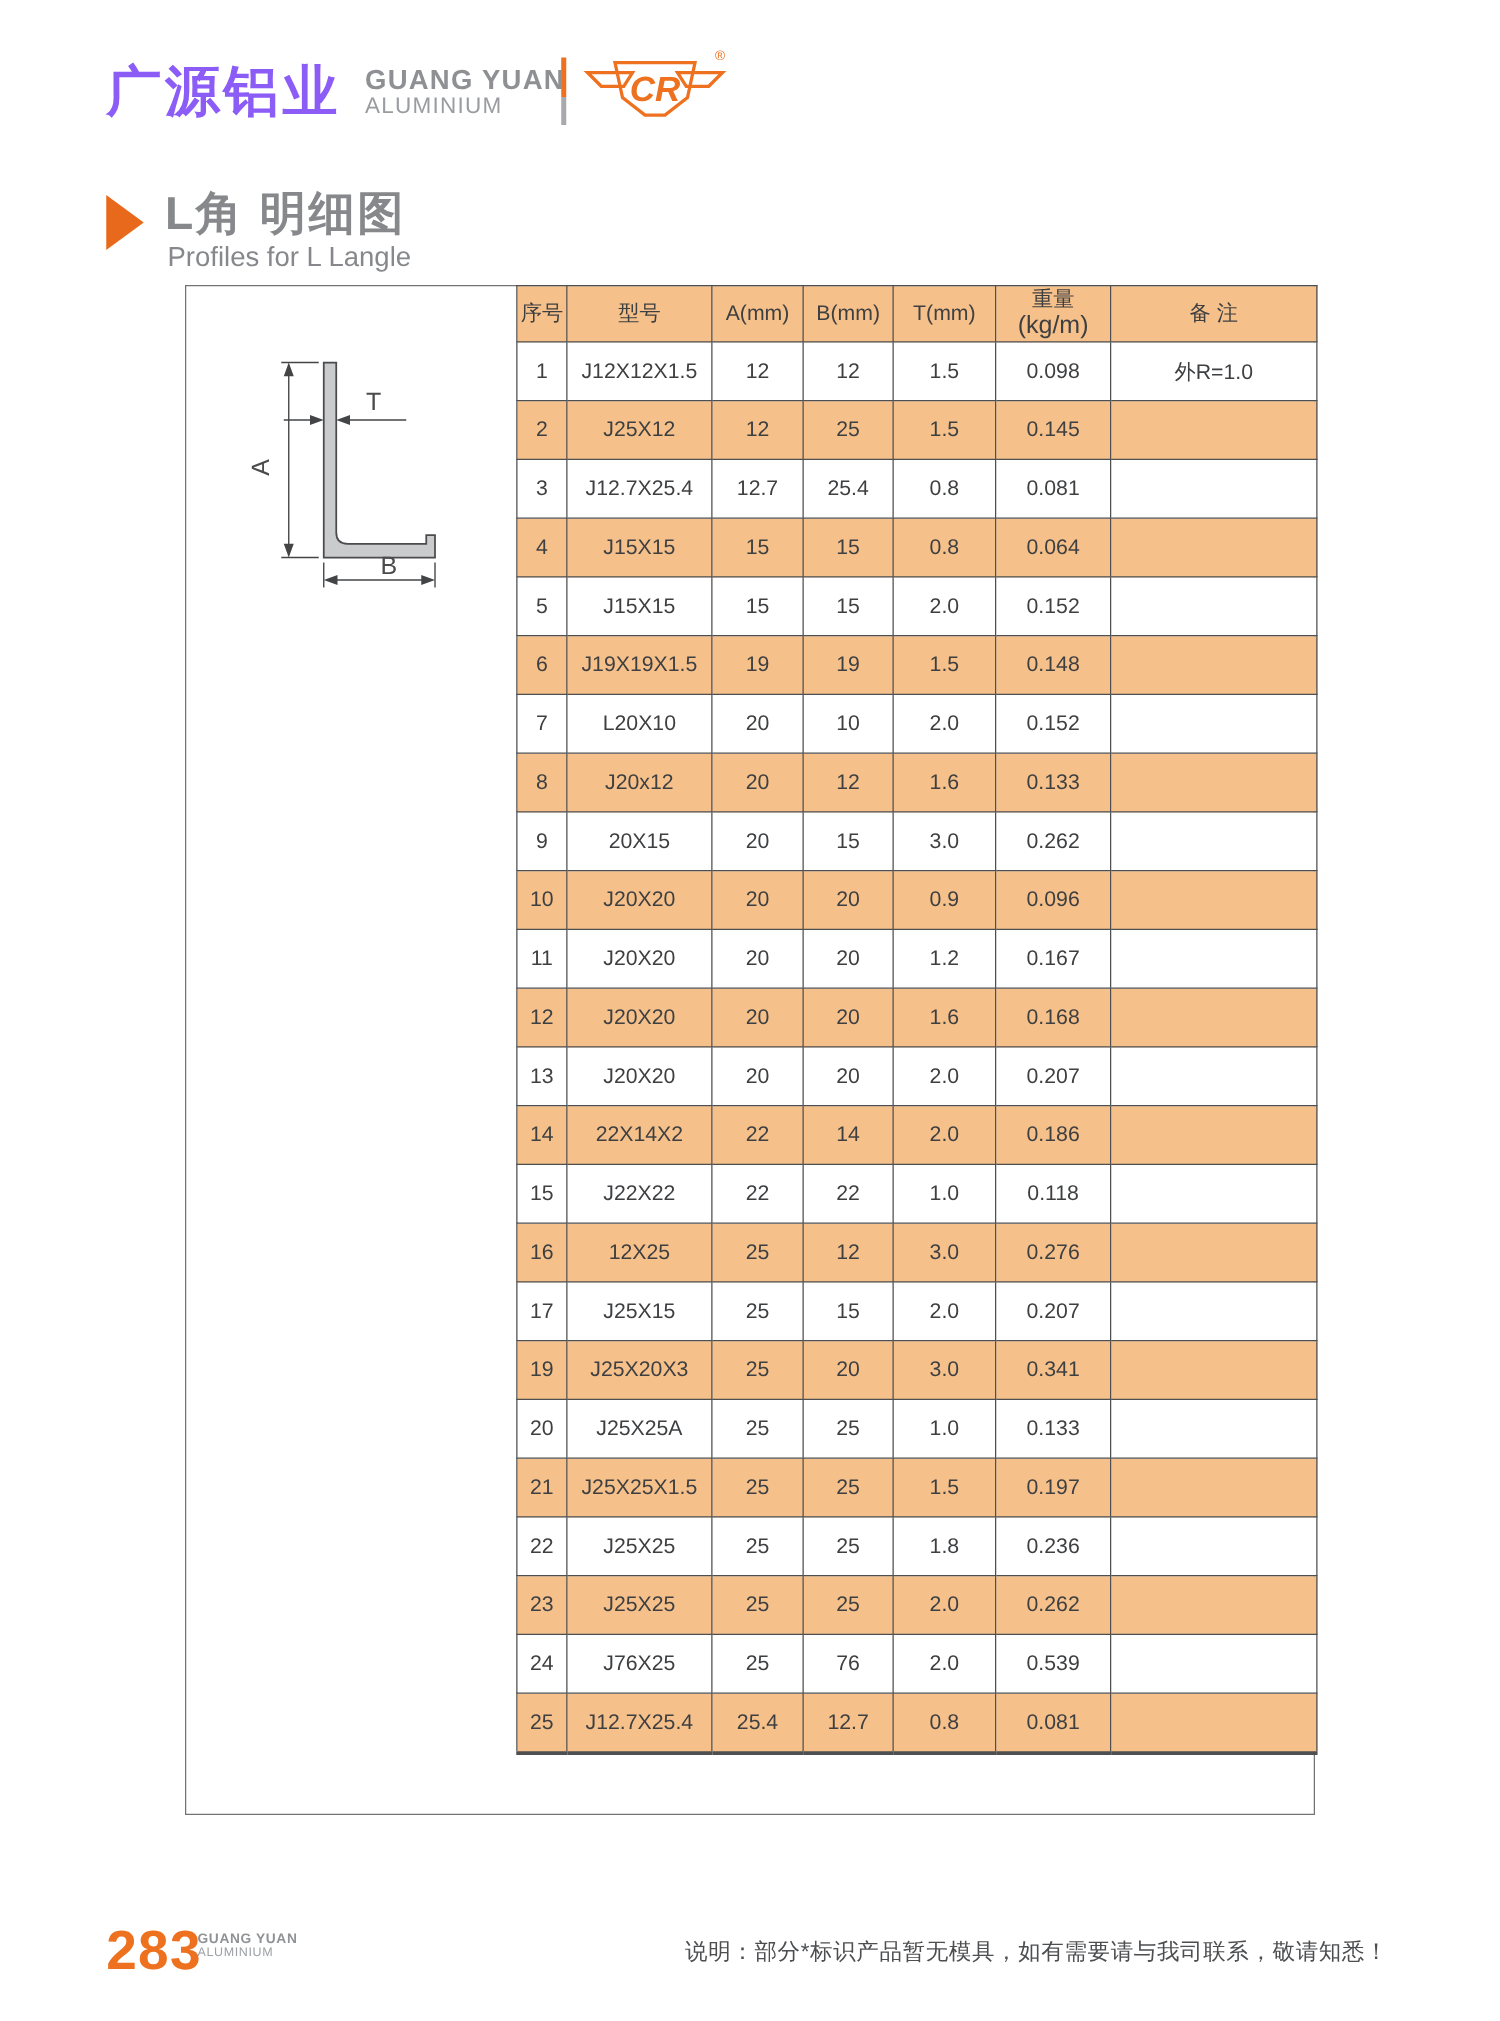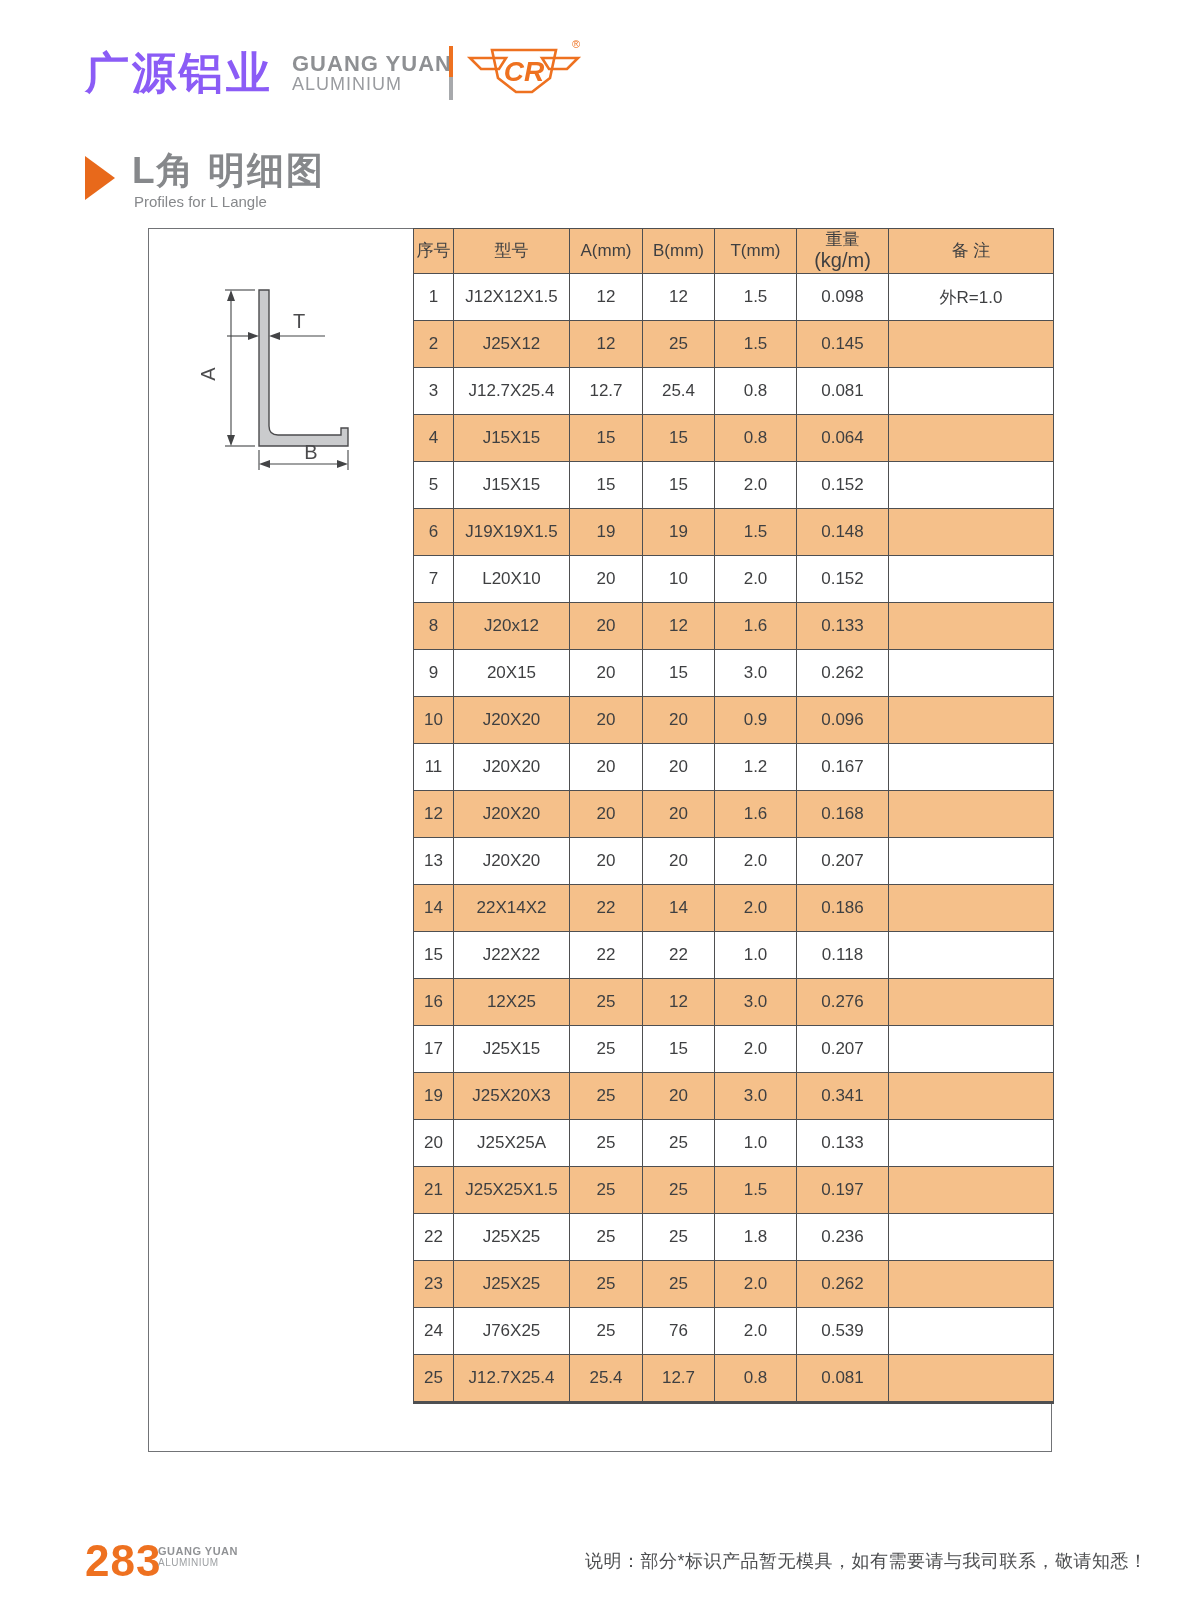--- a/index.html
+++ b/index.html
@@ -12,41 +12,41 @@
   .brand-en{position:absolute;left:292px;top:52px;line-height:1.05;}
   .brand-en .en1{font-size:22px;font-weight:bold;color:#8E9093;letter-spacing:1px;}
   .brand-en .en2{font-size:18px;color:#9A9CA0;letter-spacing:1px;}
   .logo-divider{position:absolute;left:449px;top:46px;width:4px;height:54px;
     background:linear-gradient(to bottom,#EE7120 0%,#EE7120 58%,#A7A9AC 58%,#A7A9AC 100%);}
   .cr-badge{position:absolute;left:466px;top:38px;}
   
   .title-tri{position:absolute;left:85px;top:156px;width:0;height:0;
     border-left:30px solid #E8691B;border-top:22px solid transparent;border-bottom:22px solid transparent;}
   .page-title{position:absolute;left:132px;top:146px;margin:0;font-size:37px;font-weight:bold;color:#86888B;letter-spacing:2px;}
-  .page-subtitle{position:absolute;left:134px;top:193px;font-size:15px;color:#86888B;}
+  .page-subtitle{position:absolute;left:134px;top:193px;font-size:22px;color:#86888B;}
   
   .content-frame{position:absolute;left:148px;top:228px;width:904px;height:1224px;
     border:1px solid #717376;box-sizing:border-box;background:#ffffff;}
   .l-diagram{position:absolute;left:185px;top:278px;}
   
   table.profiles{position:absolute;left:413px;top:228px;width:640px;border-collapse:collapse;table-layout:fixed;padding-left:33px;}
   table.profiles th,table.profiles td{
     border:1px solid #4E4F51;text-align:center;vertical-align:middle;
     font-size:17px;color:#3E3F41;font-weight:400;padding:0;}
   table.profiles th{height:44px;background:#F5C08A;line-height:1.15;}
   table.profiles th .sub{font-size:20px;}
   table.profiles td{height:46px;background:#ffffff;}
   table.profiles tbody tr:nth-child(even) td{background:#F5C08A;}
   table.profiles tbody tr:nth-child(24) td{border-bottom-width:3px;}
   
   .page-number{position:absolute;left:85px;top:1536px;font-size:44px;font-weight:bold;color:#EE7120;letter-spacing:1px;}
   .footer-brand{position:absolute;left:158px;top:1545px;line-height:1.1;}
   .footer-brand .fb1{font-size:11px;font-weight:bold;color:#909295;letter-spacing:0.5px;}
   .footer-brand .fb2{font-size:10px;color:#9DA0A3;letter-spacing:0.5px;}
-  .footer-note{position:absolute;left:548px;top:1549px;font-size:18px;color:#4D4E50;letter-spacing:0.5px;margin-left:37px;}
+  .footer-note{position:absolute;left:548px;top:1549px;font-size:18px;color:#4D4E50;letter-spacing:0.5px;}
 </style>
 </head>
 <body>
 
 <div class="page">
 
   <div class="brand-cn">广源铝业</div>
   <div class="brand-en">
     <div class="en1">GUANG YUAN</div>
     <div class="en2">ALUMINIUM</div>

